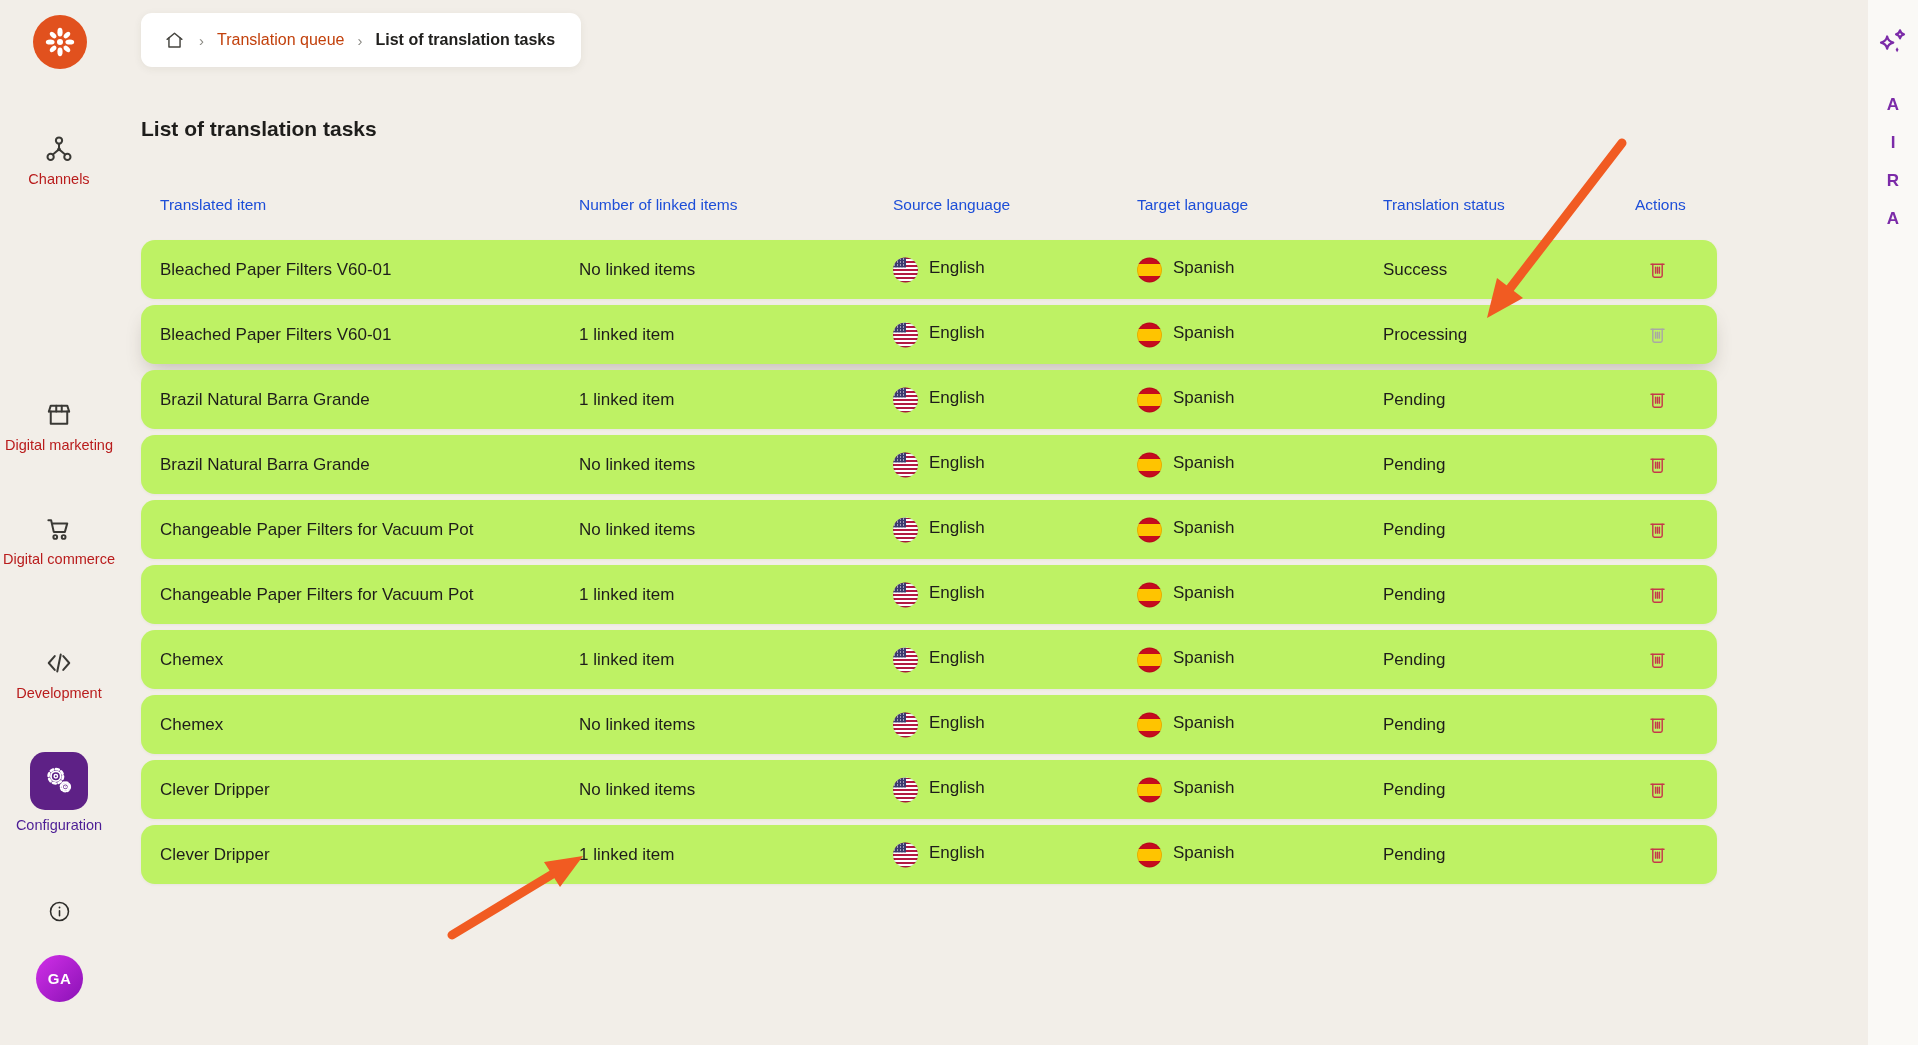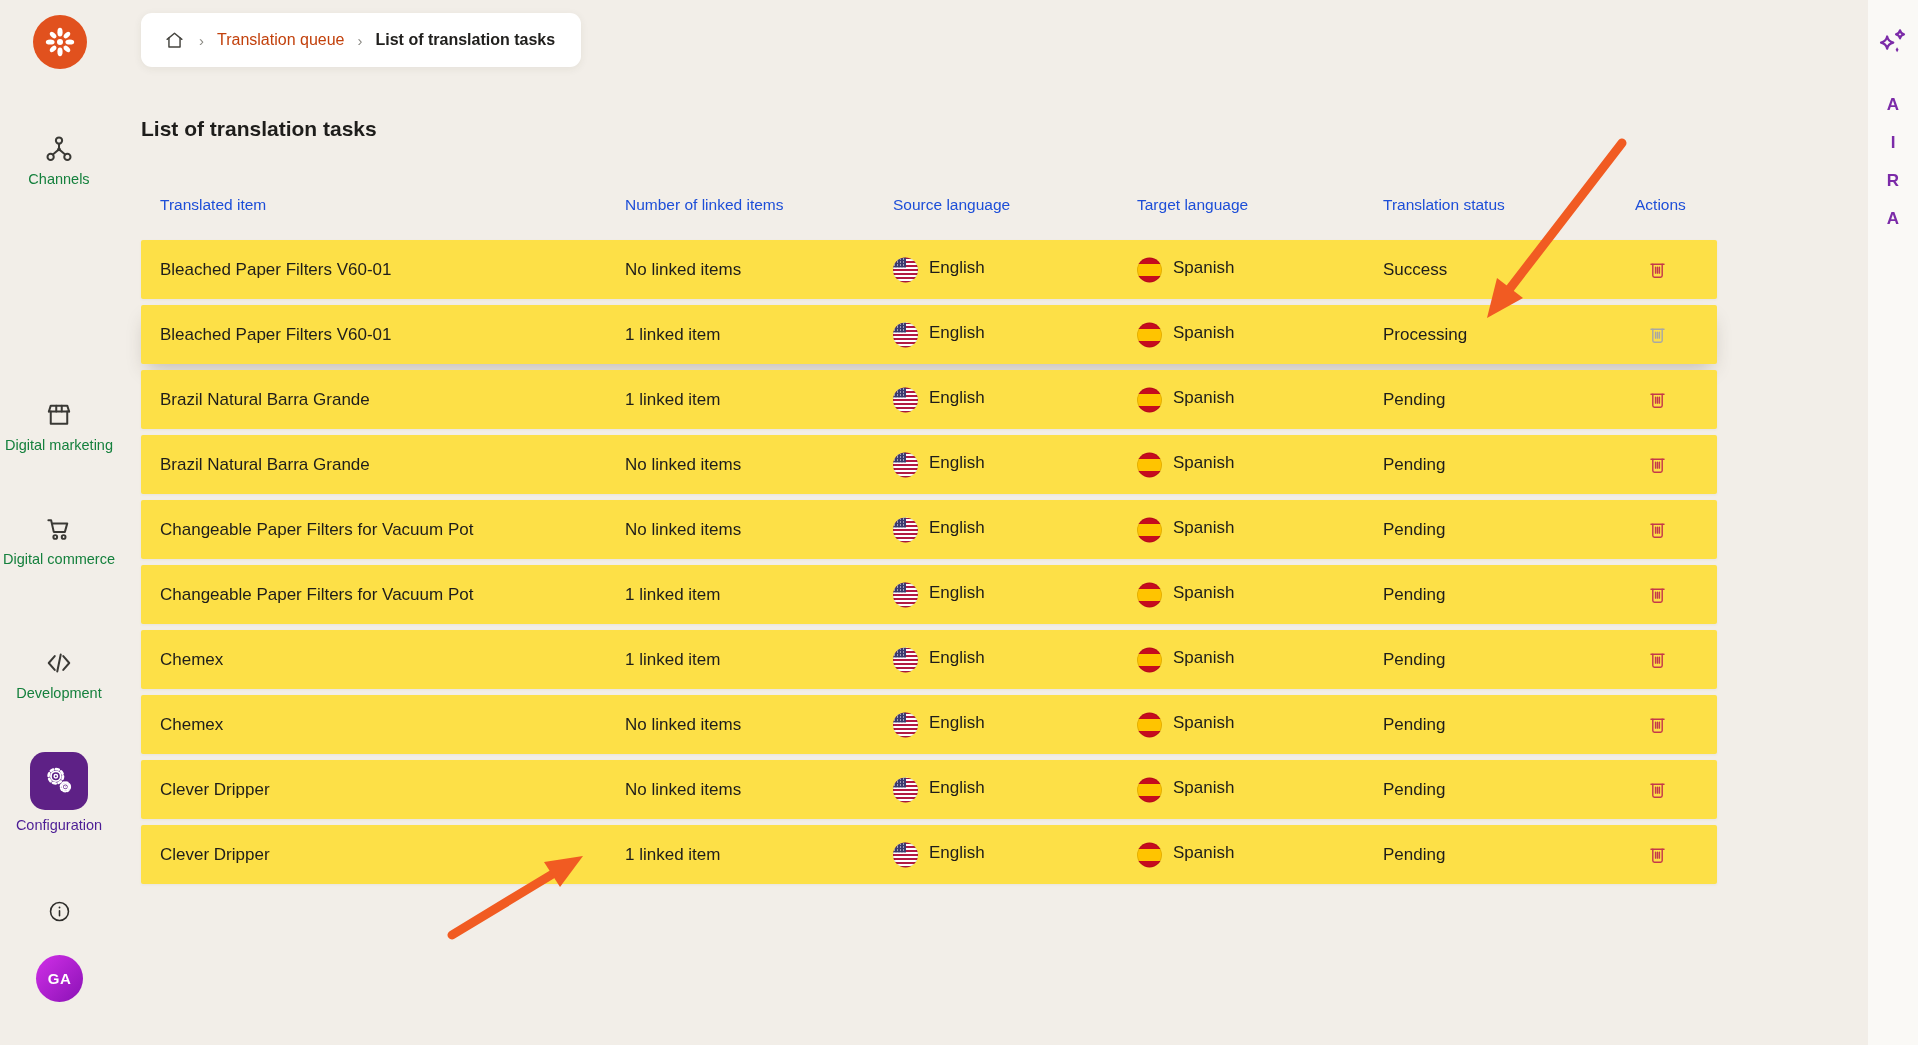--- a/index.html
+++ b/index.html
@@ -10,21 +10,21 @@
   }
   
   .sidebar { position:absolute; left:0; top:0; width:118px; height:1045px; }
   .logo {
     position:absolute; left:33px; top:15px; width:54px; height:54px; border-radius:50%;
     background:#E1511E; display:flex; align-items:center; justify-content:center; cursor:pointer;
   }
   .nav-item { position:absolute; width:118px; text-align:center; cursor:pointer; }
   .nav-item svg { display:block; margin:0 auto; stroke:#3A3935; fill:none; stroke-width:1.6;
                   stroke-linecap:round; stroke-linejoin:round; }
-  .nav-label { margin-top:7px; font-size:14.5px; line-height:1.18; color:#15803d; }
+  .nav-label { margin-top:7px; font-size:14.5px; line-height:1.18; color:#b91c1c; }
   .config-tile {
     width:58px; height:58px; border-radius:15px; background:#5E2186;
     margin:0 auto; display:flex; align-items:center; justify-content:center;
   }
   .config-tile svg { stroke:#fff; }
   .nav-item.active .nav-label { color:#4c1d95; }
   .info-btn { position:absolute; left:0; width:118px; display:flex; justify-content:center; cursor:pointer; }
   .info-btn svg { stroke:#2E2D2A; fill:none; stroke-width:1.5; stroke-linecap:round; }
   .avatar {
     position:absolute; left:36px; width:47px; height:47px; border-radius:50%;
@@ -44,27 +44,27 @@
   .crumb { color:#c2410c; cursor:pointer; }
   .crumb-current { color:#21201E; font-weight:700; }
   
   .page-title { position:absolute; left:141px; top:117px; font-size:21px; font-weight:700; color:#1E1D1B; }
   
   .thead { position:absolute; left:141px; top:196px; width:1576px; height:22px;
            font-size:15.5px; color:#1d4ed8; }
   .hc { position:absolute; white-space:nowrap; }
   .rows { position:absolute; left:141px; top:240px; width:1576px; }
   .row {
-    position:relative; height:59px; margin-bottom:6px; background:#fde047;
-    border-radius:2px; box-shadow:0 1px 3px rgba(60,50,35,.05);
+    position:relative; height:59px; margin-bottom:6px; background:#bef264;
+    border-radius:14px; box-shadow:0 1px 3px rgba(60,50,35,.05);
   }
   .row.elevated { box-shadow:0 10px 20px -6px rgba(60,50,35,.28); }
   .c { position:absolute; top:50%; transform:translateY(-50%); font-size:17px; color:#1E1D1B; white-space:nowrap; }
   .col-item   { left:19px; }
-  .col-linked { left:484px; }
+  .col-linked { left:438px; }
   .col-src    { left:752px; }
   .col-tgt    { left:996px; }
   .col-status { left:1242px; }
   .col-act    { left:1494px; }
   .lang { display:flex; gap:11px; }
   .flag { width:25px; height:25px; border-radius:50%; overflow:hidden; position:relative;
           flex:none; box-shadow:inset 0 0 0 1px rgba(0,0,0,.10); }
   .flag.us { background:repeating-linear-gradient(180deg,#B31942 0 1.95px,#fff 1.95px 3.9px); }
   .flag.us::before { content:""; position:absolute; left:0; top:0; width:13px; height:10px; background:#3C3B6E;
           background-image:radial-gradient(#fff 22%,transparent 26%); background-size:3px 3px; }

